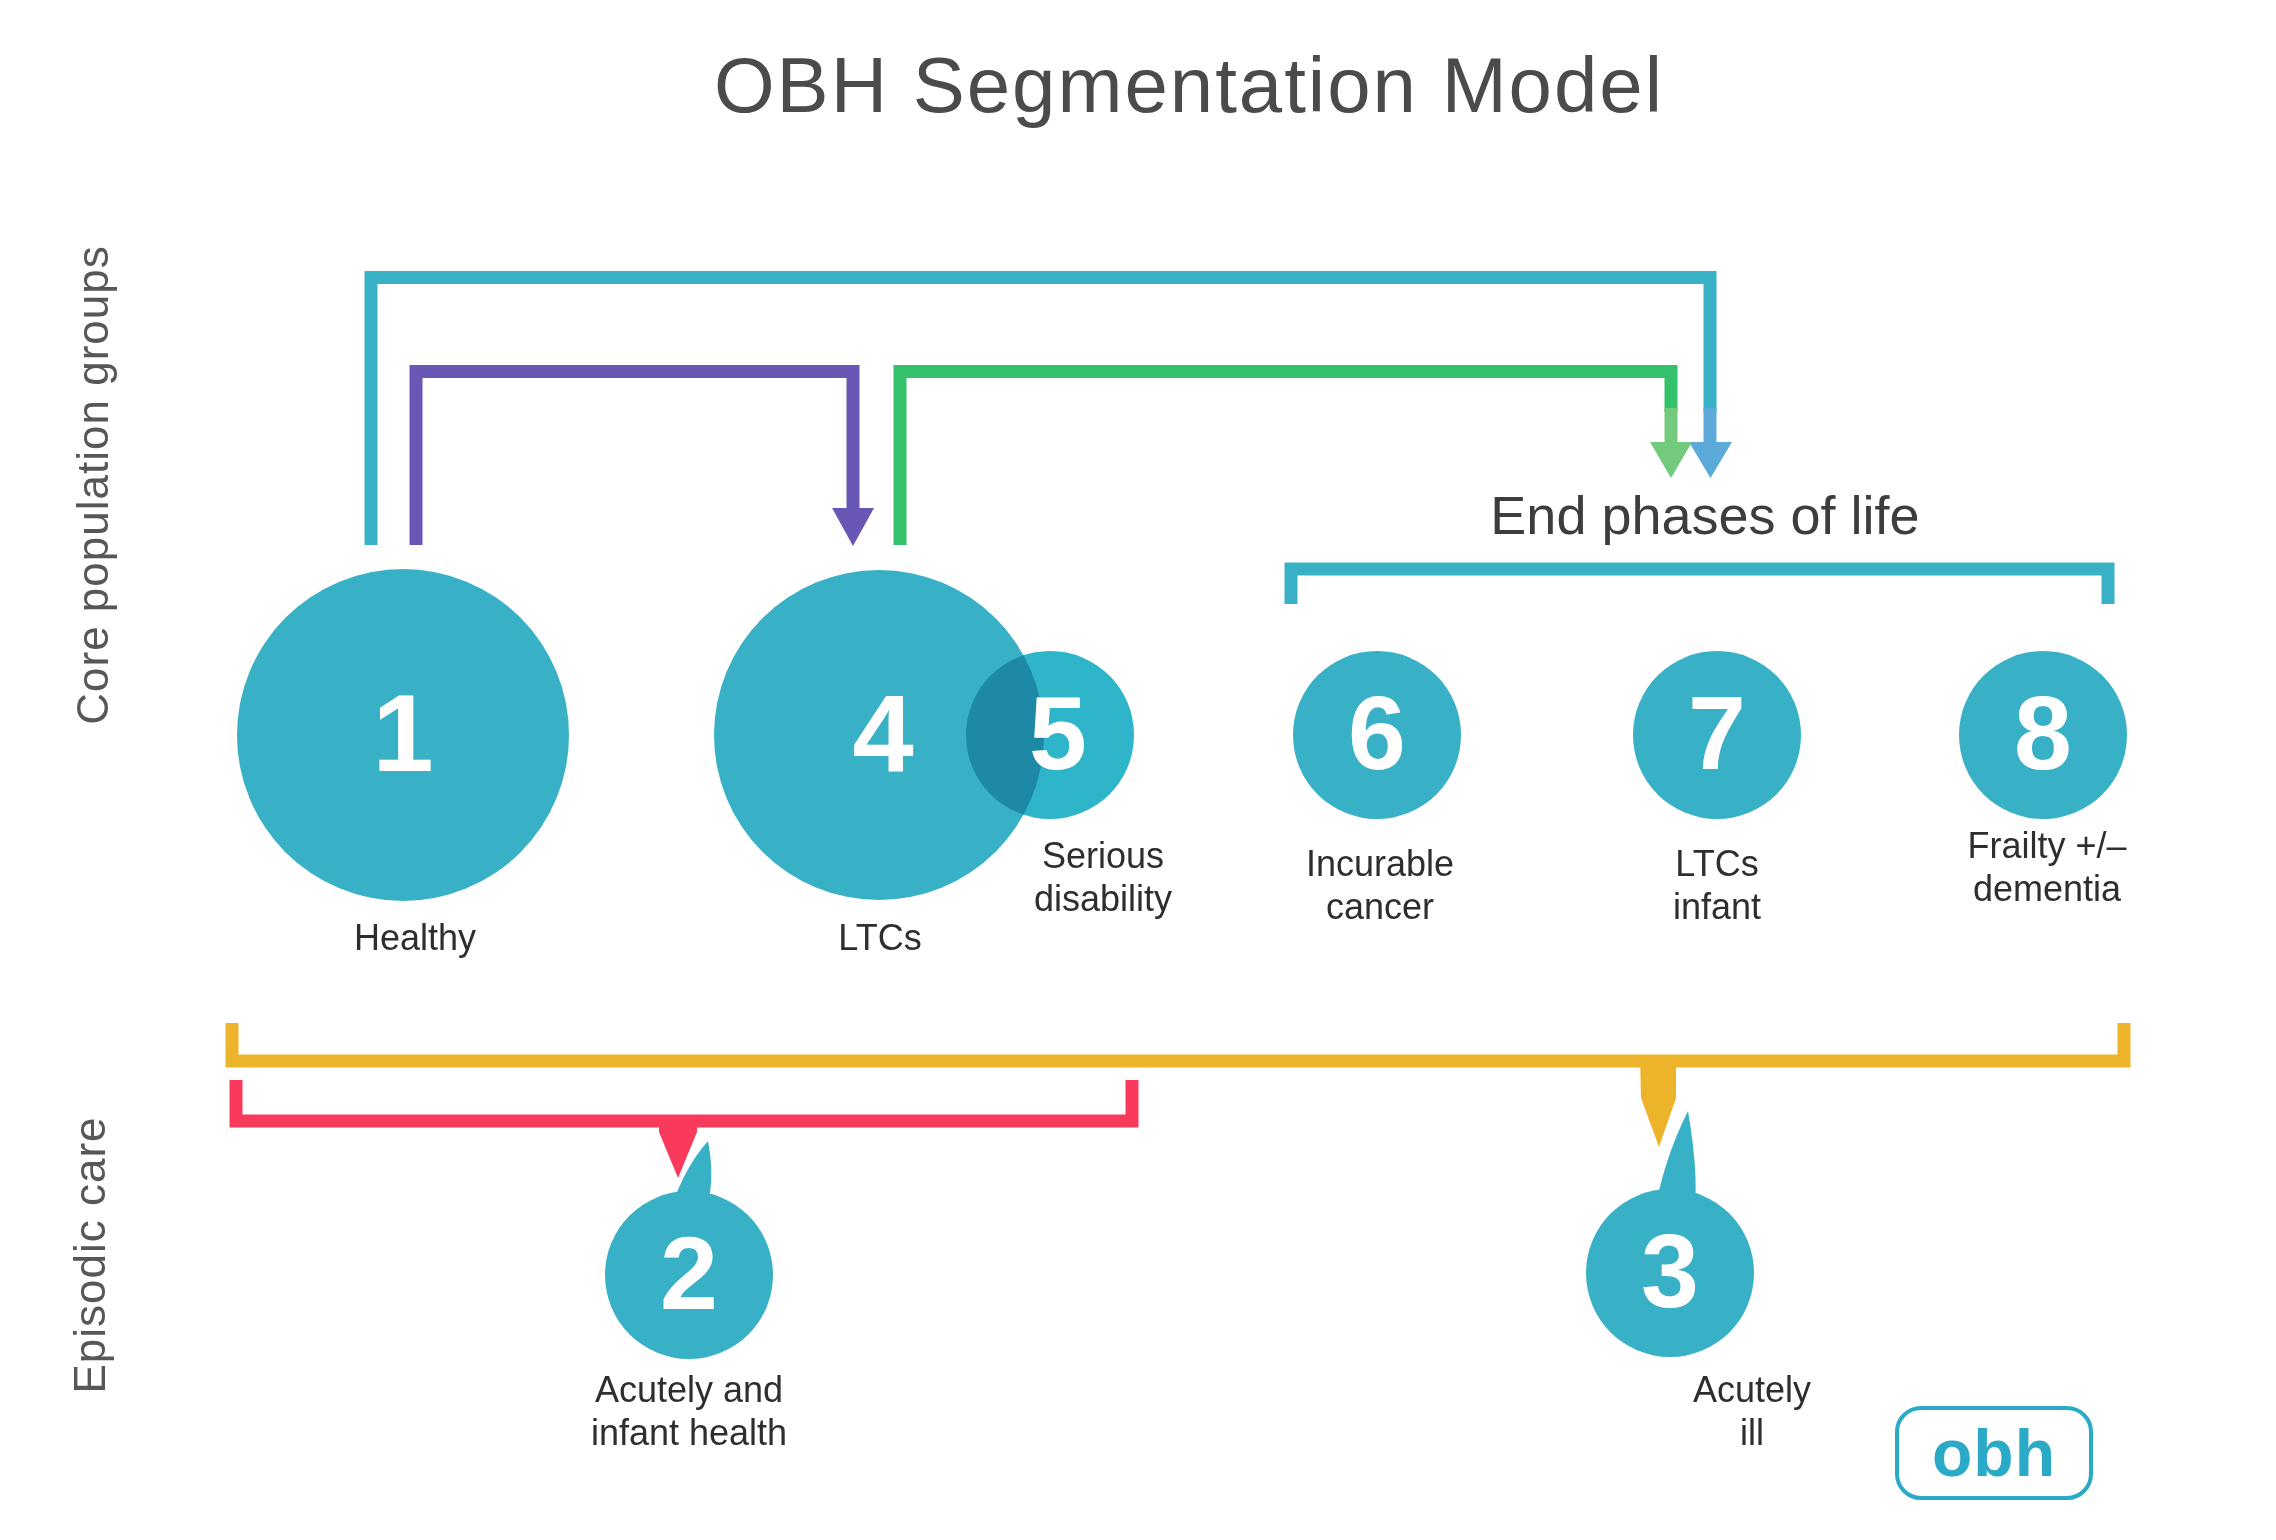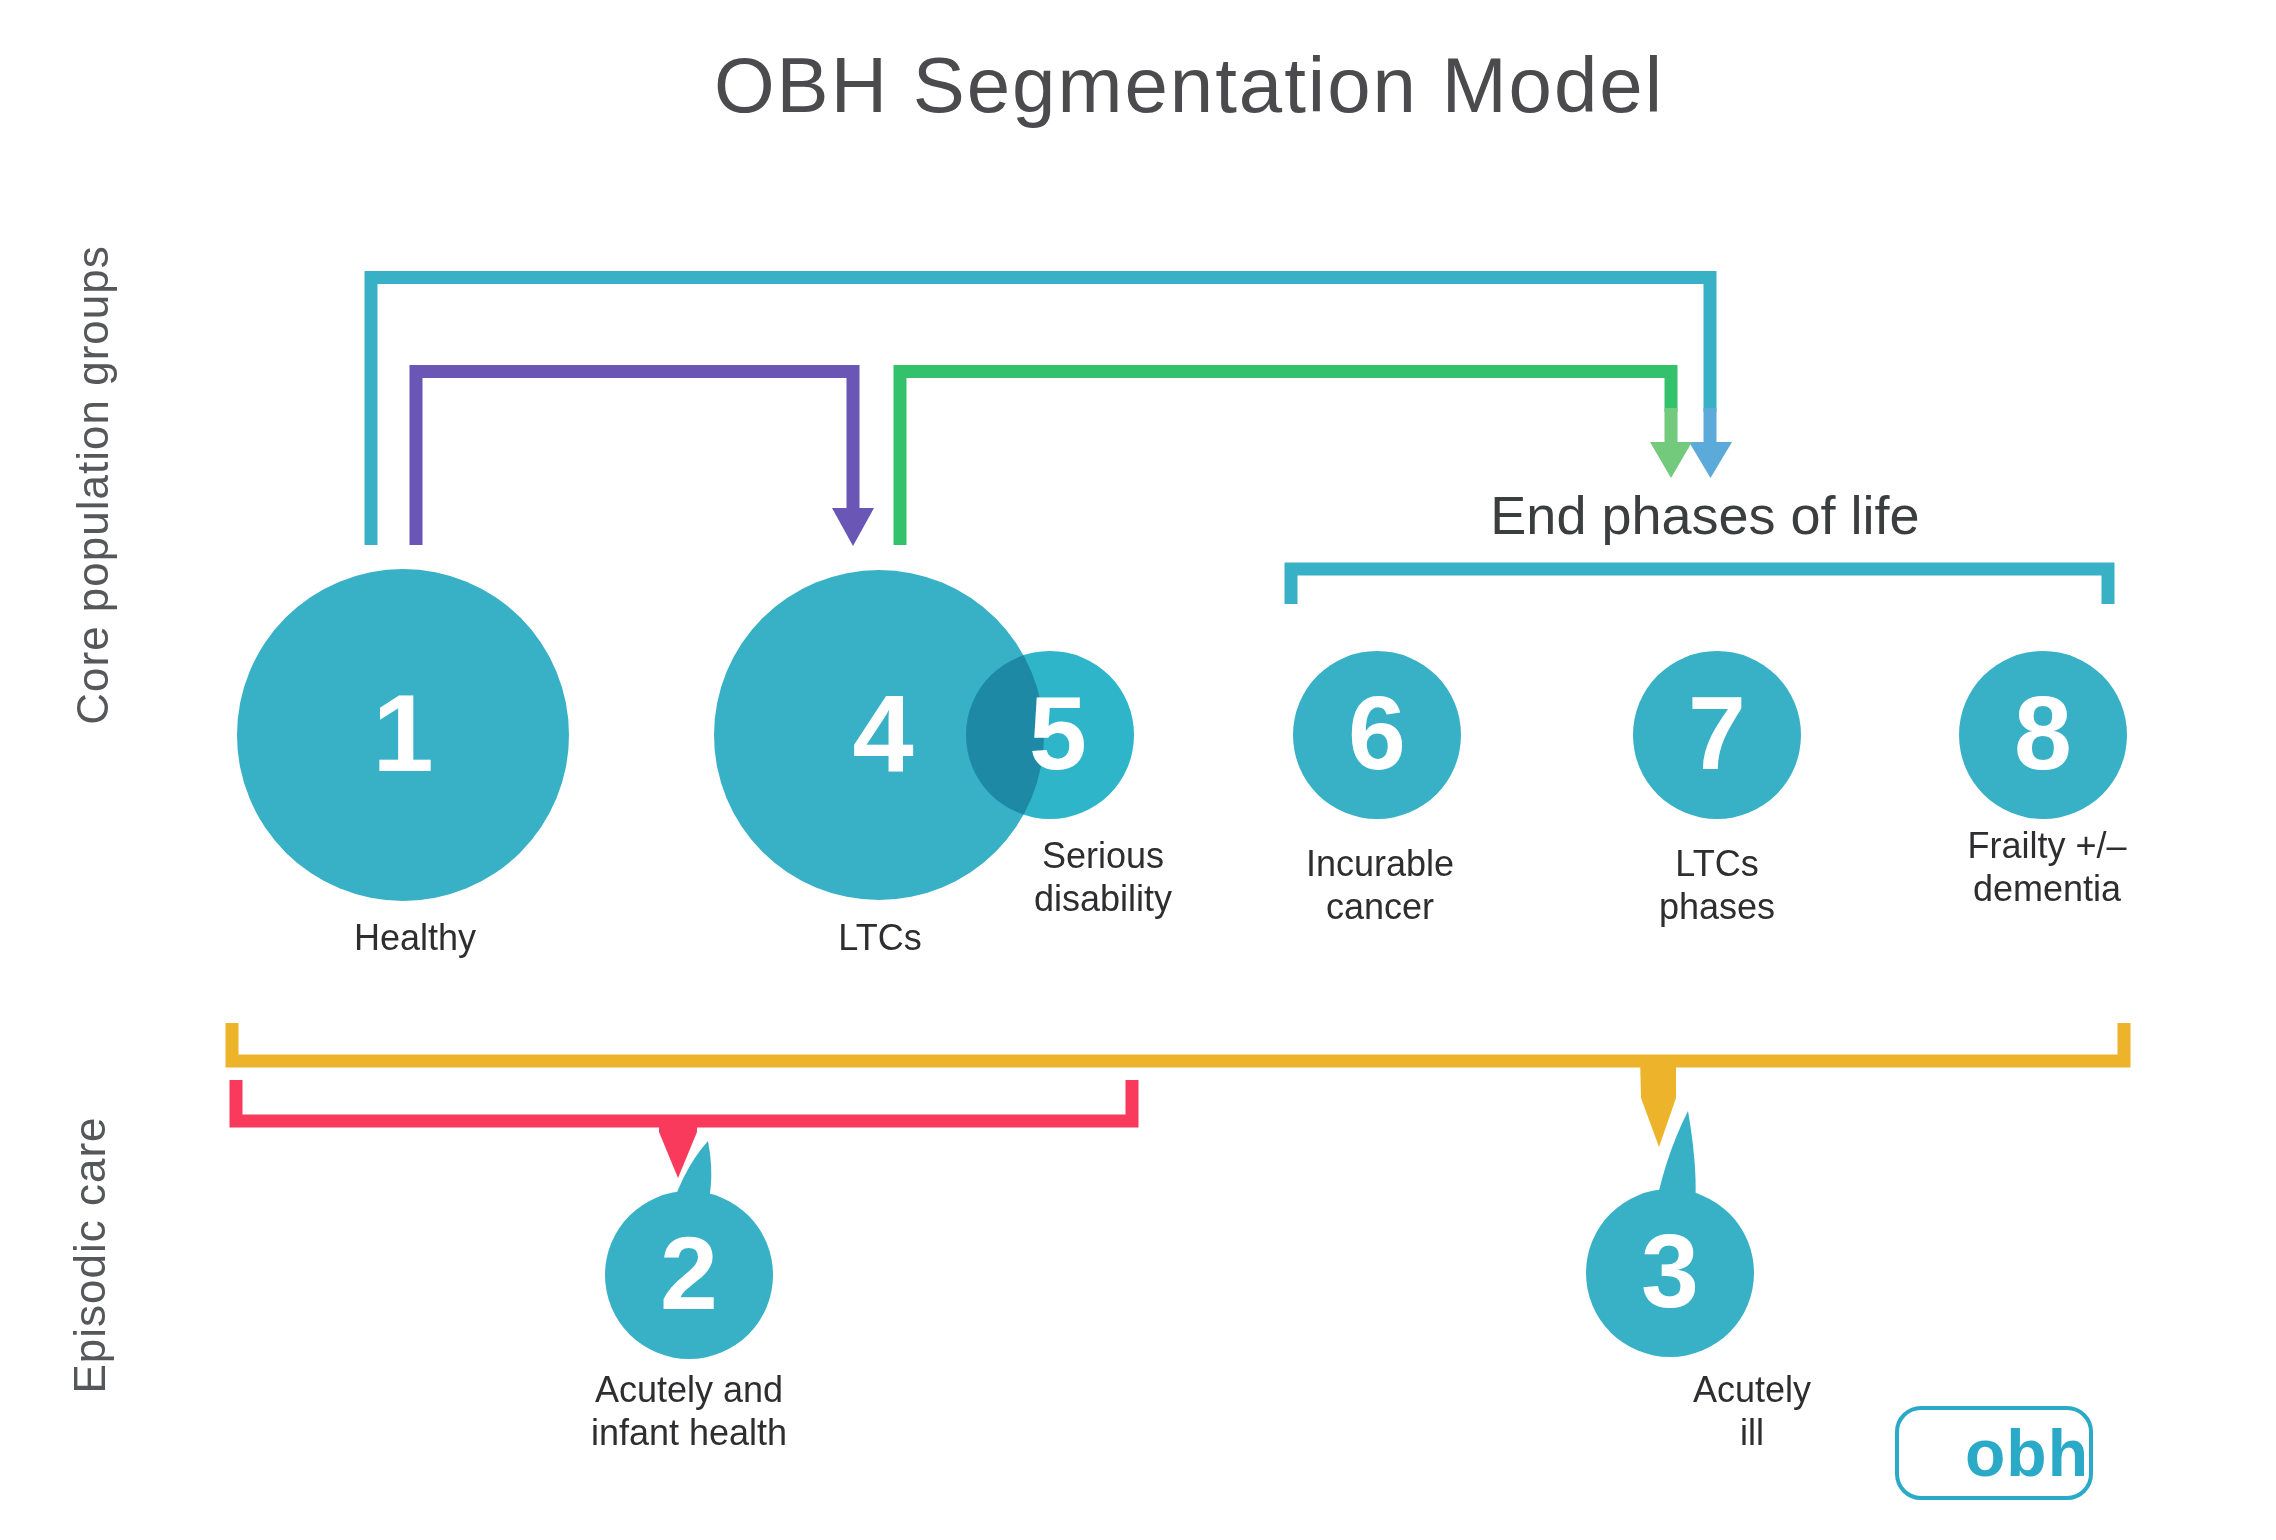--- a/index.html
+++ b/index.html
@@ -41,21 +41,21 @@
     position:absolute;transform:translateX(-50%);
     font-size:36px;color:var(--text_dark);text-align:center;line-height:1.2;white-space:nowrap;
   }
   .annot{
     position:absolute;transform:translateX(-50%);
     font-size:54px;color:#3c3d3f;white-space:nowrap;
   }
   .logo{
     position:absolute;left:1895px;top:1406px;width:198px;height:94px;
     border:4px solid var(--logo_teal);border-radius:26px;
-    display:flex;align-items:center;justify-content:flex-end;box-sizing:border-box;
+    display:flex;align-items:center;justify-content:center;box-sizing:border-box;
   }
   .logo span{font-size:66px;font-weight:bold;color:var(--logo_teal);letter-spacing:1px;}
 </style>
 </head>
 <body>
 
 <div id="canvas">
 
   <svg id="shapes" viewBox="0 0 2276 1540" xmlns="http://www.w3.org/2000/svg">
     <defs>
@@ -135,21 +135,21 @@
   <div class="lbl" style="left:1103px;top:834px;">
     <span>Serious</span><br>
     <span>disability</span>
   </div>
   <div class="lbl" style="left:1380px;top:842px;">
     <span>Incurable</span><br>
     <span>cancer</span>
   </div>
   <div class="lbl" style="left:1717px;top:842px;">
     <span>LTCs</span><br>
-    <span>phases</span>
+    <span>infant</span>
   </div>
   <div class="lbl" style="left:2047px;top:824px;">
     <span>Frailty +/–</span><br>
     <span>dementia</span>
   </div>
   <div class="lbl" style="left:689px;top:1368px;">
     <span>Acutely and</span><br>
     <span>infant health</span>
   </div>
   <div class="lbl" style="left:1752px;top:1368px;">

